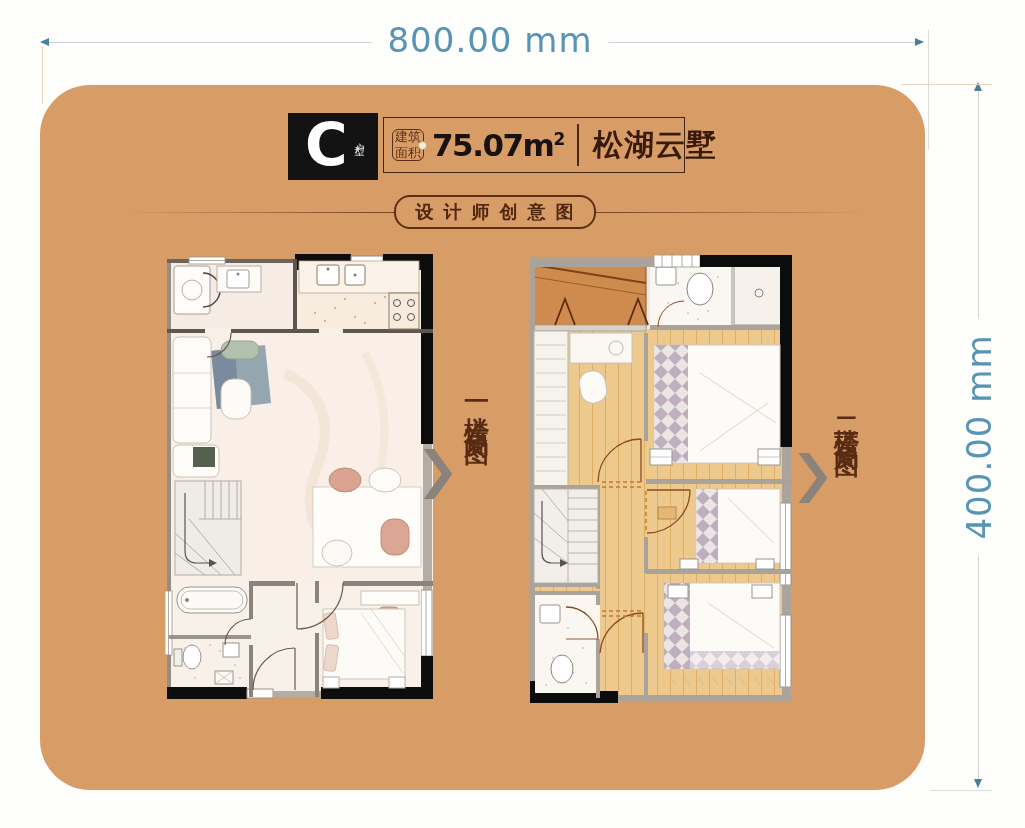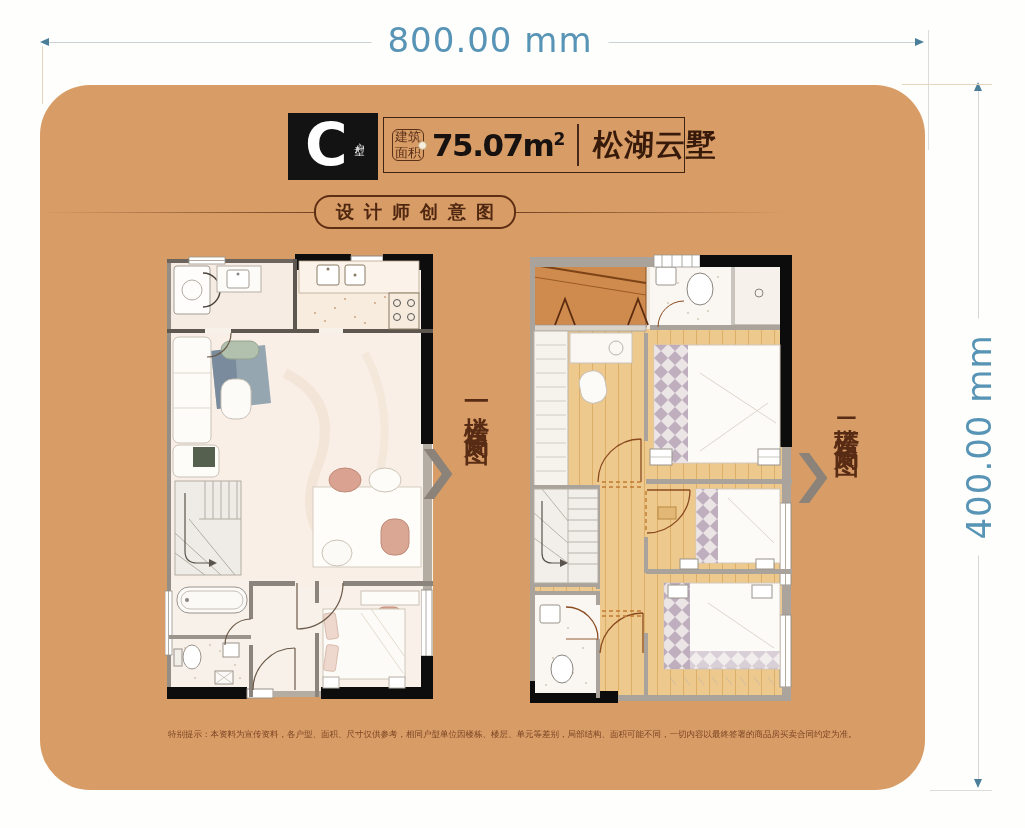--- a/index.html
+++ b/index.html
@@ -34,21 +34,21 @@
   .badge-dot{position:absolute;right:-4px;top:11px;width:7px;height:7px;border-radius:50%;
              background:#f6eedc;border:1px solid #c8a87e;}
   .area-wrap{margin-left:8px;font-size:31px;font-weight:800;color:#171210;
              letter-spacing:-1.5px;white-space:nowrap;flex:none;}
   .area-wrap sup{font-size:17px;letter-spacing:0;}
   .vdiv{width:2px;height:42px;background:#46271a;margin:0 14px 0 12px;flex:none;}
   .brand{font-family:"DejaVu Serif",serif;font-size:30px;font-weight:700;color:#381a0a;
          letter-spacing:1px;white-space:nowrap;transform:skewX(-2deg);}
 
   
-  .subtitle-row{left:2px;top:110px;width:100%;display:flex;align-items:center;}
+  .subtitle-row{left:12px;top:110px;width:100%;display:flex;align-items:center;justify-content:center;}
   .sline{width:272px;height:1px;flex:none;}
   .sline.l{background:linear-gradient(to right,rgba(92,46,20,0),rgba(92,46,20,.8));}
   .sline.r{background:linear-gradient(to left,rgba(92,46,20,0),rgba(92,46,20,.8));}
   .pill{border:2px solid #5e2e14;border-radius:16px;padding:3px 10px 3px 20px;font-size:18px;
         letter-spacing:10px;color:#4f2710;font-weight:600;white-space:nowrap;}
 
   
   .plan1{left:125px;top:168px;}
   .plan2{left:488px;top:168px;}
   .floor-label{writing-mode:vertical-rl;font-size:25px;letter-spacing:9px;color:#582c14;
@@ -422,16 +422,15 @@
     <svg class="abs" id="chev1" width="30" height="50" viewBox="0 0 30 52">
       <polygon points="0,0 11,0 30,26 11,52 0,52 19,26" fill="#8b837a"></polygon>
     </svg>
     <div class="abs floor-label" id="label1">一楼布局图</div>
 
     <svg class="abs" id="chev2" width="30" height="50" viewBox="0 0 30 52">
       <polygon points="0,0 11,0 30,26 11,52 0,52 19,26" fill="#8b837a"></polygon>
     </svg>
     <div class="abs floor-label" id="label2">二楼布局图</div>
 
-    <div class="abs disclaimer">特别提示：本资料为宣传资料，各户型、面积、尺寸仅供参考，相同户型单位因楼栋、楼层、单元等差别，局部结构、面积可能不同，一切内容以最终签署的商品房买卖合同约定为准。</div>
   </div>
 
 </div>
 
 </body></html>

